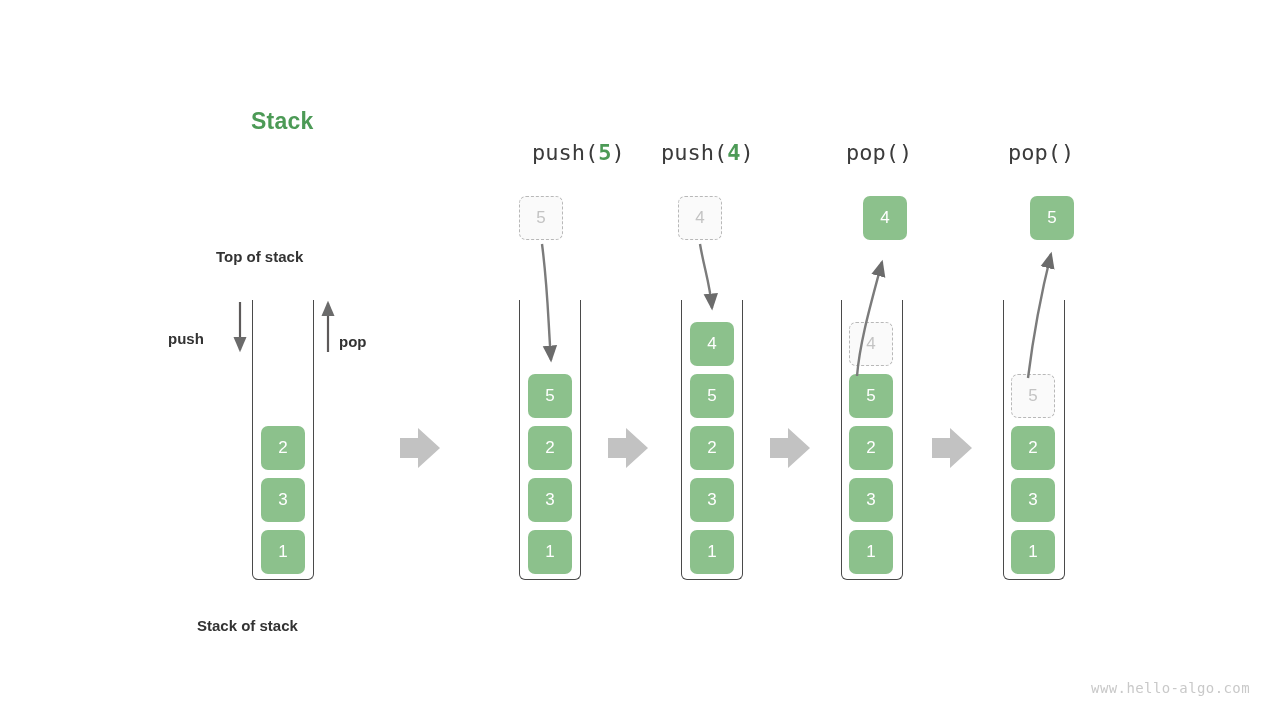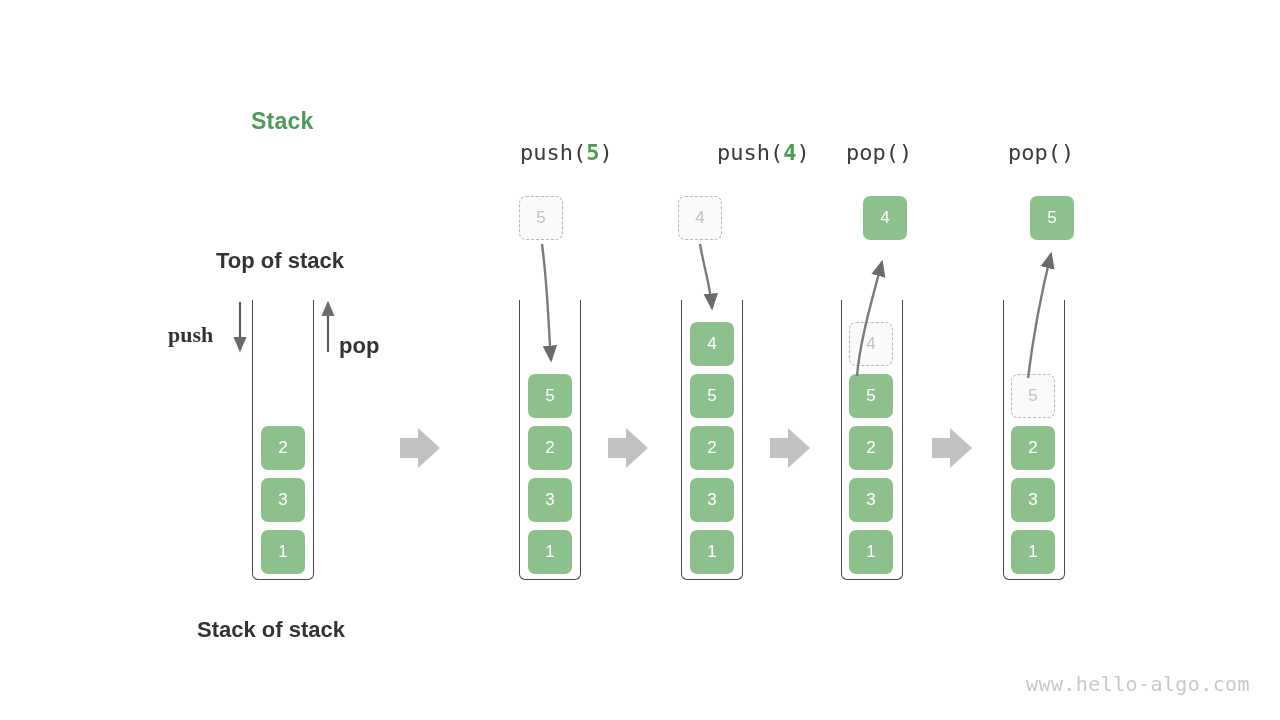--- a/index.html
+++ b/index.html
@@ -29,28 +29,28 @@
     font-size: 23px;
     font-weight: bold;
     color: #4c9a56;
     letter-spacing: 0.2px;
     white-space: nowrap;
   }
 
   
   .label-bold {
     position: absolute;
-    font-size: 22px;
+    font-size: 15px;
     font-weight: bold;
     color: #333333;
     white-space: nowrap;
   }
   .top-label  { left: 216px; top: 248px; }
   .bot-label  { left: 197px; top: 617px; }
-  .push-label { left: 168px; top: 322px; font-family: Liberation Serif, serif; }
+  .push-label { left: 168px; top: 330px; }
   .pop-label  { left: 339px; top: 333px; }
 
   
   .op-caption {
     position: absolute;
     top: 140px;
     font-family: "DejaVu Sans Mono", "Liberation Mono", monospace;
     font-size: 22px;
     color: #3b3b3b;
     white-space: nowrap;
@@ -100,40 +100,40 @@
     height: 720px;
     pointer-events: none;
   }
 
   
   .watermark {
     position: absolute;
     right: 30px;
     bottom: 24px;
     font-family: "DejaVu Sans Mono", "Liberation Mono", monospace;
-    font-size: 20px;
+    font-size: 14px;
     color: #c9c9c9;
     letter-spacing: 0.4px;
     white-space: nowrap;
   }
 </style>
 </head>
 <body>
 
 <div class="canvas">
 
   <div class="title">Stack</div>
 
   <div class="label-bold top-label">Top of stack</div>
   <div class="label-bold bot-label">Stack of stack</div>
   <div class="label-bold push-label">push</div>
   <div class="label-bold pop-label">pop</div>
 
-  <div class="op-caption" style="left:520px"><span>push(</span><span class="arg">5</span><span>)</span></div>
-  <div class="op-caption" style="left:717px"><span>push(</span><span class="arg">4</span><span>)</span></div>
+  <div class="op-caption" style="left:532px"><span>push(</span><span class="arg">5</span><span>)</span></div>
+  <div class="op-caption" style="left:661px"><span>push(</span><span class="arg">4</span><span>)</span></div>
   <div class="op-caption" style="left:846px"><span>pop(</span><span class="arg"></span><span>)</span></div>
   <div class="op-caption" style="left:1008px"><span>pop(</span><span class="arg"></span><span>)</span></div>
 
   <div class="stack" style="left:252px; top:300px; height:280px;"></div>
   <div class="box solid" style="left:261px; top:426px;">2</div>
   <div class="box solid" style="left:261px; top:478px;">3</div>
   <div class="box solid" style="left:261px; top:530px;">1</div>
 
   <div class="stack" style="left:519px; top:300px; height:280px;"></div>
   <div class="box ghost" style="left:519px; top:196px;">5</div>

